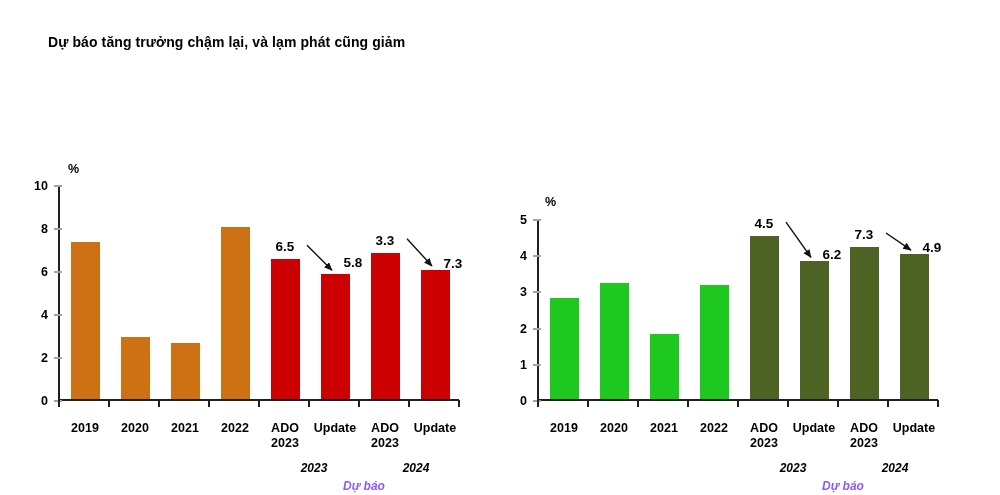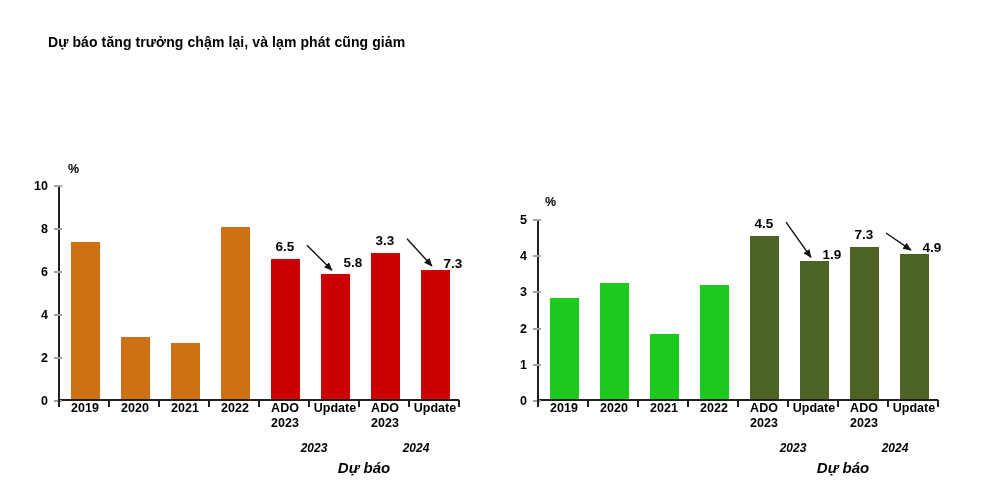--- a/index.html
+++ b/index.html
@@ -142,21 +142,21 @@
     position: absolute;
     overflow: visible;
     pointer-events: none;
   }
 
   
   .xlabels {
     position: absolute;
     left: 2px;
     top: 100%;
-    margin-top: 0;
+    margin-top: 20px;
     width: 400px;
     height: 40px;
   }
   .xcat {
     position: absolute;
     top: 0;
     text-align: center;
     font-size: 12.5px;
     font-weight: bold;
     color: #000;
@@ -169,24 +169,24 @@
     position: absolute;
     font-size: 12px;
     font-weight: bold;
     font-style: italic;
     color: #000;
     transform: translateX(-50%);
     white-space: nowrap;
   }
   .forecast-label {
     position: absolute;
-    font-size: 15px;
+    font-size: 12px;
     font-weight: bold;
     font-style: italic;
-    color: #000000;
+    color: #8b5cf6;
     transform: translateX(-50%);
     white-space: nowrap;
   }
 </style>
 </head>
 <body>
 
 <div class="slide-title">Dự báo tăng trưởng chậm lại, và lạm phát cũng giảm</div>
 
 <div class="panel panel-left">
@@ -293,21 +293,21 @@
     <div class="bars" id="bars-1">
         <div class="bar" title="2019: 2.8" style="left: 10.5px; width: 29px; height: 101.36px; background: rgb(31, 200, 31);"></div>
         <div class="bar" title="2020: 3.2" style="left: 60.5px; width: 29px; height: 115.84px; background: rgb(31, 200, 31);"></div>
         <div class="bar" title="2021: 1.8" style="left: 110.5px; width: 29px; height: 65.16px; background: rgb(31, 200, 31);"></div>
         <div class="bar" title="2022: 3.15" style="left: 160.5px; width: 29px; height: 114.03px; background: rgb(31, 200, 31);"></div>
         <div class="bar" title="ADO 2023: 4.5" style="left: 210.5px; width: 29px; height: 162.9px; background: rgb(76, 99, 35);"></div>
         <div class="bar" title="Update: 3.8" style="left: 260.5px; width: 29px; height: 137.56px; background: rgb(76, 99, 35);"></div>
         <div class="bar" title="ADO 2023: 4.2" style="left: 310.5px; width: 29px; height: 152.04px; background: rgb(76, 99, 35);"></div>
         <div class="bar" title="Update: 4" style="left: 360.5px; width: 29px; height: 144.8px; background: rgb(76, 99, 35);"></div>
         <div class="vlabel" style="left: 225px; top: -3.9px;">4.5</div>
-        <div class="vlabel" style="left: 292.98px; top: 27.44px;">1.9</div>
+        <div class="vlabel" style="left: 292.98px; top: 27.44px;">6.2</div>
         <div class="vlabel" style="left: 325px; top: 6.96px;">7.3</div>
         <div class="vlabel" style="left: 392.98px; top: 20.2px;">4.9</div>
         <svg class="arrow-svg" width="400" height="181" style="left: 0px; top: 0px;">
           <defs>
             <marker id="ah-1-0" markerWidth="7" markerHeight="7" refX="5.6" refY="2.6" orient="auto">
               <path d="M0,0 L6,2.6 L0,5.2 z" fill="#111111"></path>
             </marker>
           </defs>
           <line x1="247" y1="2.0999999999999943" x2="272" y2="37.44" stroke="#111111" stroke-width="1.4" marker-end="url(#ah-1-0)"></line>
         </svg>

